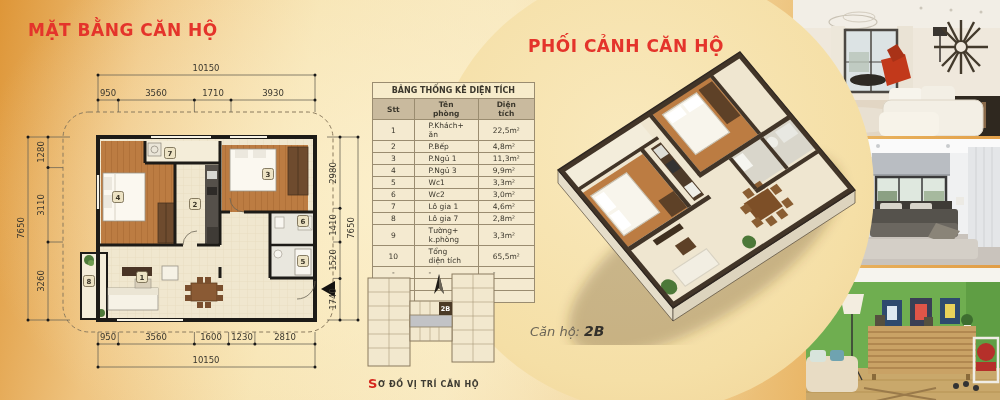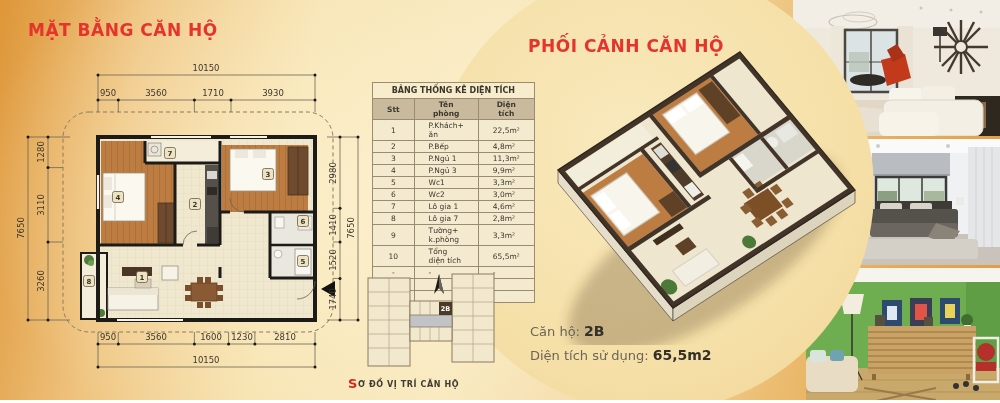--- a/index.html
+++ b/index.html
@@ -21,33 +21,33 @@
   #photo-bot{left:806px;top:268px;width:194px;height:135px;}
   .title{
     position:absolute;z-index:6;font-weight:bold;font-size:17px;letter-spacing:.5px;
     color:#E4342B;white-space:nowrap;
   }
   #title-plan{left:28px;top:20px;}
   #title-persp{left:528px;top:36px;}
   #plan2d{position:absolute;left:15px;top:57px;z-index:5;}
   #iso3d{position:absolute;left:520px;top:30px;z-index:4;}
   #locdiag{position:absolute;left:360px;top:268px;z-index:5;}
-  .loc-caption{position:absolute;left:348px;top:376px;z-index:6;color:#3E3B32;
+  .loc-caption{position:absolute;left:368px;top:376px;z-index:6;color:#3E3B32;
     font-weight:bold;font-size:8px;letter-spacing:.6px;white-space:nowrap;}
   .loc-caption .cap-s{color:#D6261D;font-size:13px;vertical-align:-1px;}
   .area-table{position:absolute;left:372px;top:82px;width:117px;z-index:5;
     border-collapse:collapse;background:#F4EAD0;border:1.5px solid #5E5543;}
   .area-table td,.area-table th{border:0.6px solid #9A8C70;font-size:7.5px;line-height:9px;
     padding:1px 14px;color:#3B372C;height:9px;}
   .area-table .t-title{background:#F7ECCB;font-weight:bold;font-size:8px;text-align:center;padding:3px 1px;}
   .area-table th{background:#C9BA9E;text-align:center;font-weight:bold;}
   .area-table td:first-child,.area-table th:first-child{width:14px;text-align:center;margin-left:37px;}
   .area-table td:last-child{width:37px;}
   .info{position:absolute;left:530px;top:323px;z-index:6;font-size:13px;color:#6B6557;}
-  .info .row{margin-bottom:8px;white-space:nowrap;}
+  .info .row{margin-bottom:8px;white-space:nowrap;font-style:italic;}
   .info b{color:#33302A;font-size:14px;margin-left:4px;}
   svg text{font-family:"DejaVu Sans","Liberation Sans",sans-serif;}
   .dimtxt{font-size:8.5px;fill:#3A372E;}
   .badge-txt{font-size:7px;fill:#3A3528;font-weight:bold;}
 </style>
 </head>
 <body>
 
 <div class="page">
 
@@ -584,16 +584,15 @@
     <text x="85.5" y="41" text-anchor="middle" dominant-baseline="central" font-size="6.5" font-weight="bold" fill="#FFFFFF">2B</text>
     <g>
       <polygon points="74,26 79,6 84,26 79,20" fill="#1E1B16"></polygon>
       <polygon points="79,6 84,26 79,20" fill="#6B6456"></polygon>
     </g>
   </svg>
   <div class="loc-caption"><span class="cap-s">S</span><span>Ơ ĐỒ VỊ TRÍ CĂN HỘ</span></div>
 
   <div class="info">
     <div class="row"><span>Căn hộ:</span><b>2B</b></div>
-    <div class="row"><span>Diện tích sử dụng:</span><b>65,5m2</b></div>
   </div>
 
 </div>
 
 </body></html>

